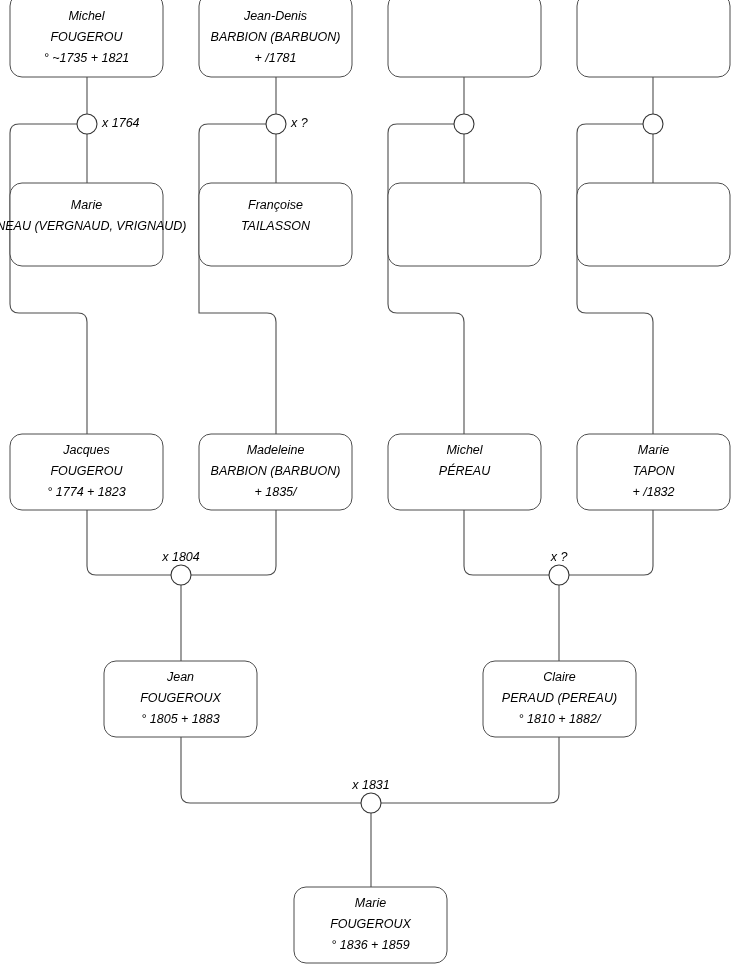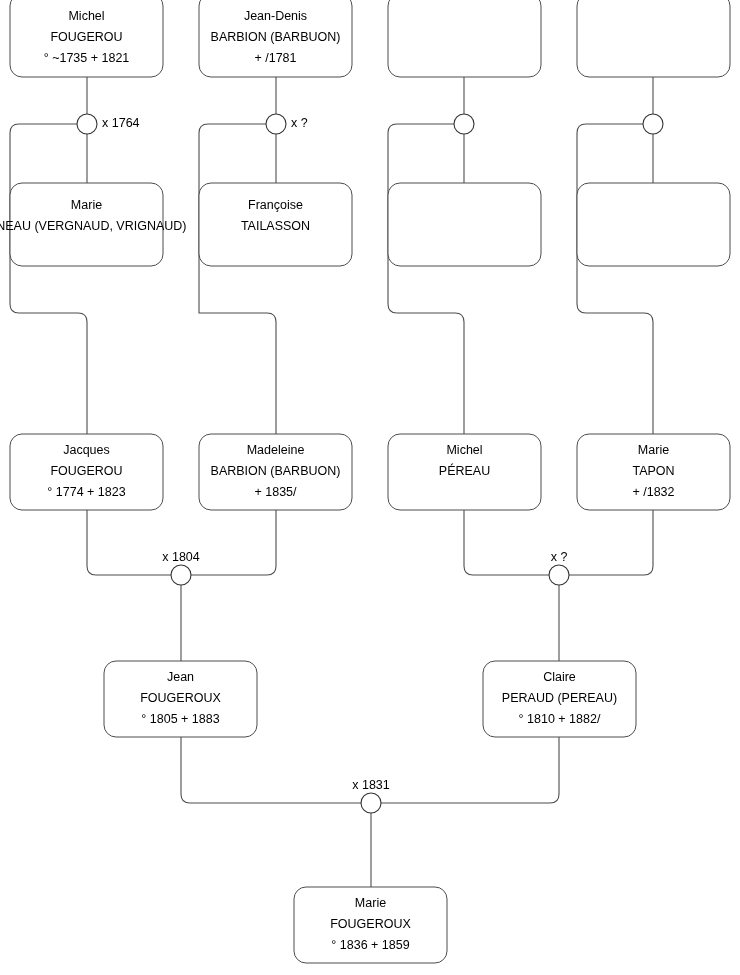--- a/index.html
+++ b/index.html
@@ -7,20 +7,21 @@
     padding: 0;
     background: #ffffff;
   }
   #chart-root {
     position: relative;
     width: 740px;
     height: 975px;
     background: #ffffff;
     font-family: "Liberation Sans", sans-serif;
     overflow: hidden;
+    font-style: italic;
   }
   svg.tree {
     position: absolute;
     left: 0;
     top: 0;
     width: 740px;
     height: 975px;
     display: block;
   }
   .node-box {

